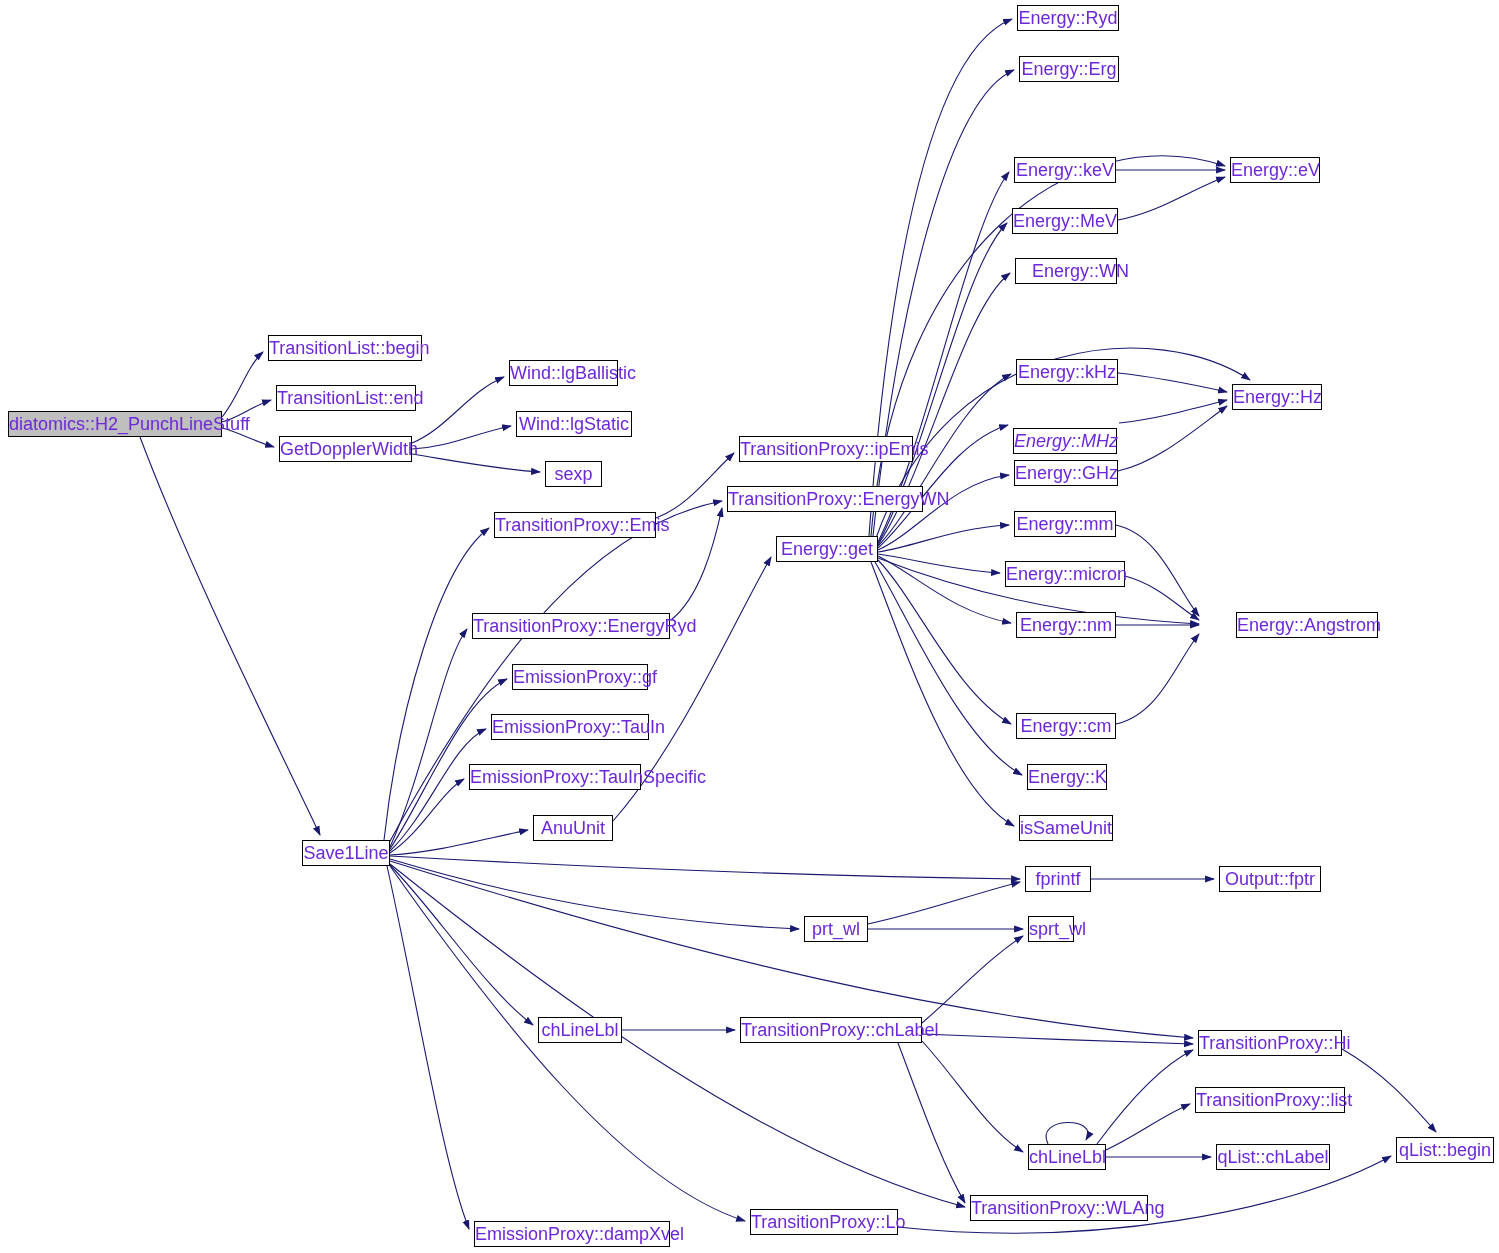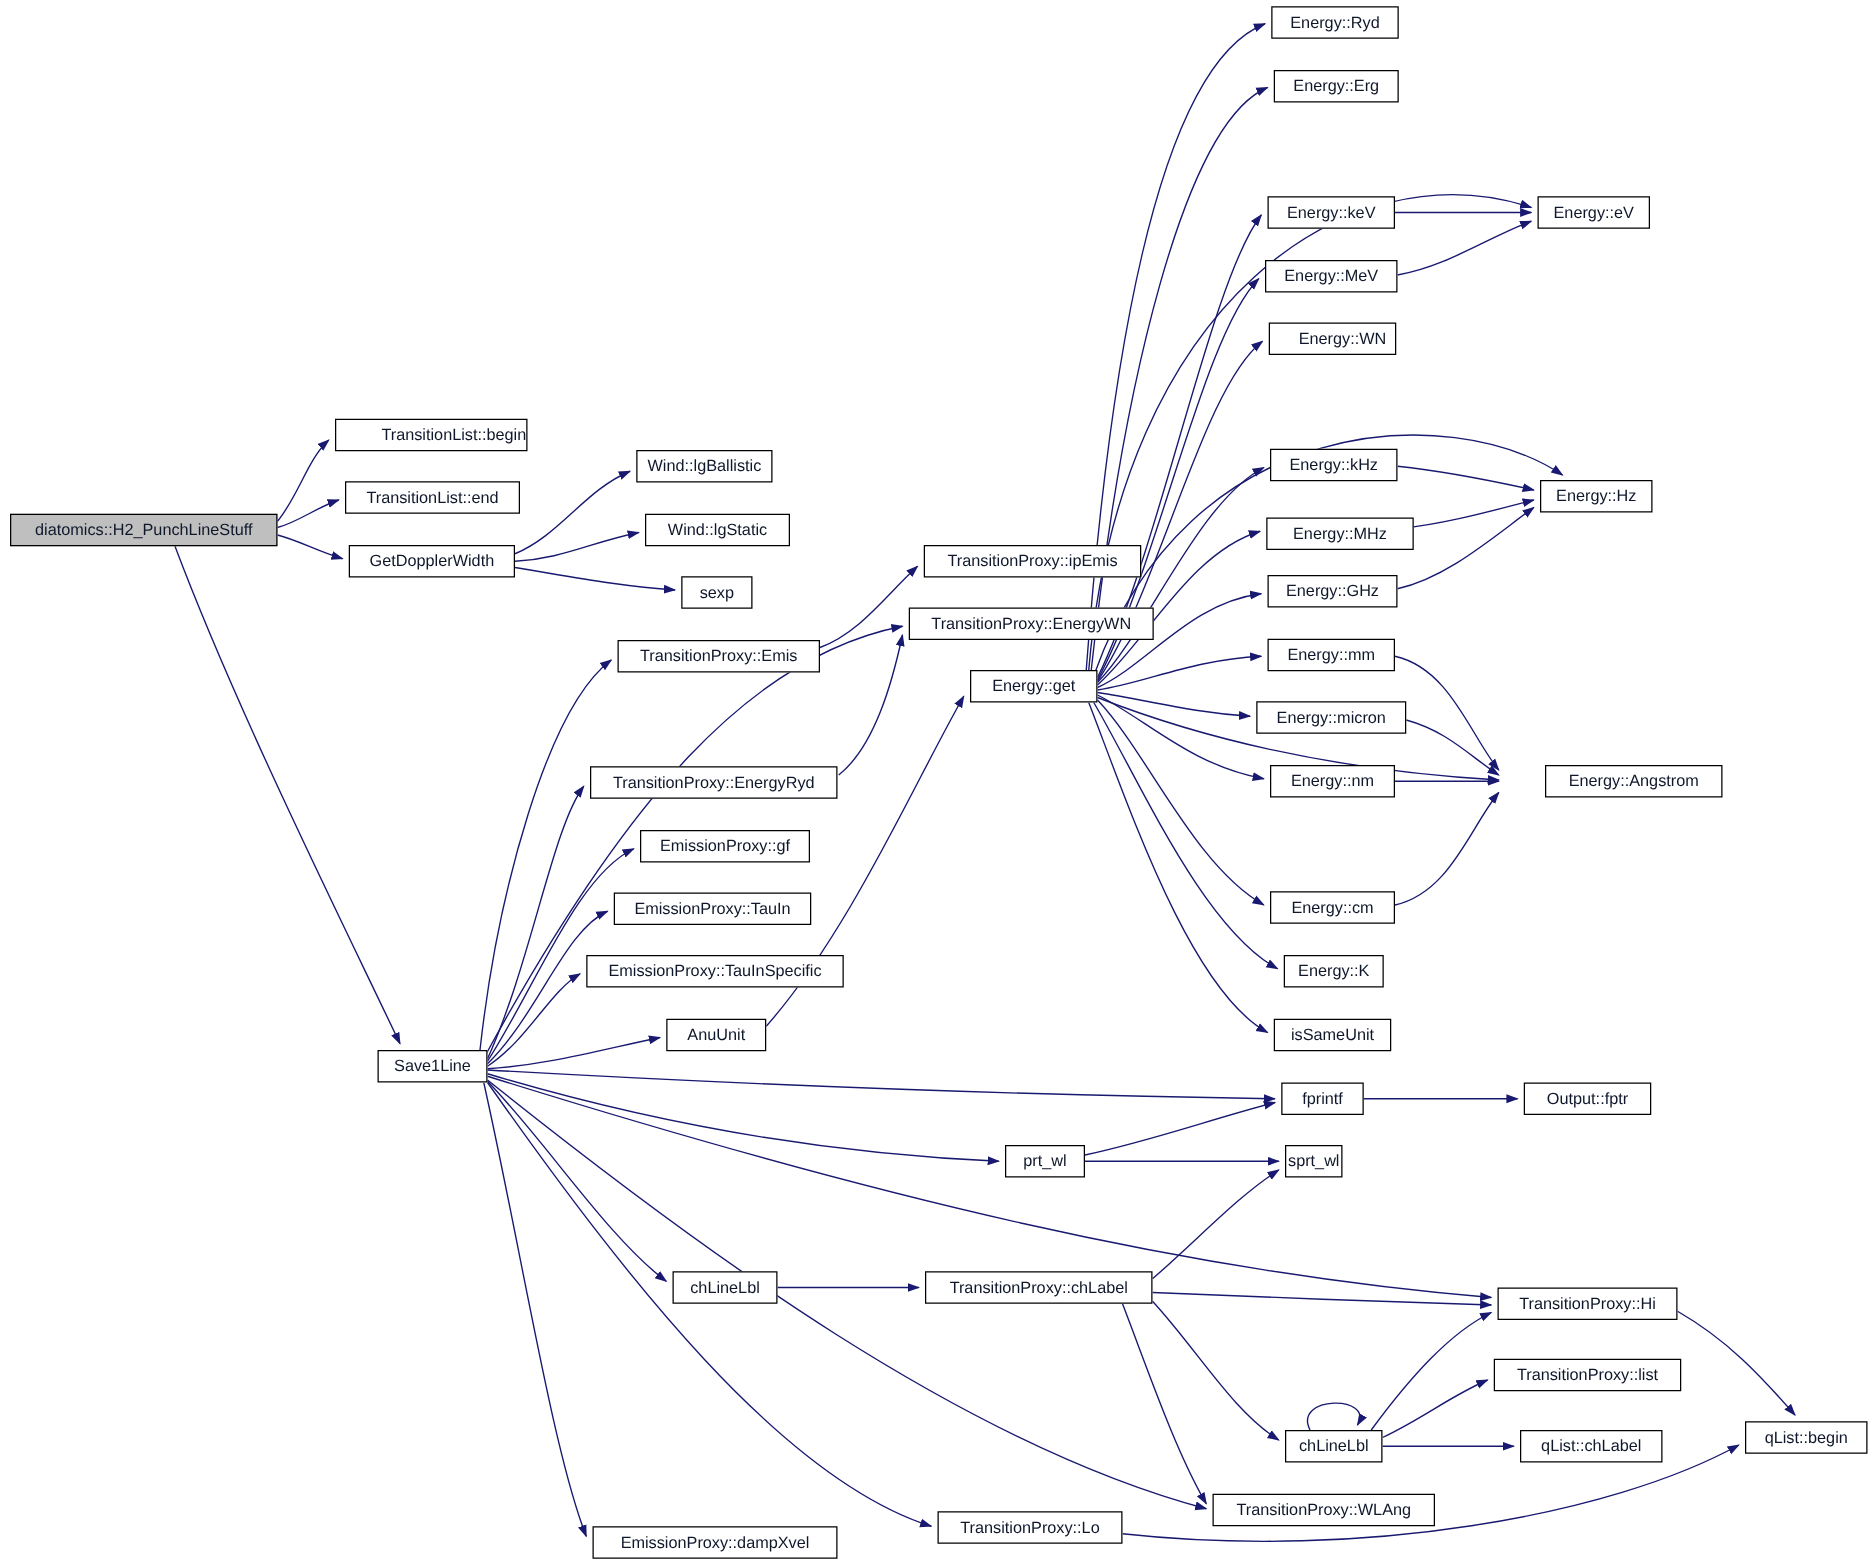--- a/index.html
+++ b/index.html
@@ -8,21 +8,21 @@
     width:1499px;height:1253px;
     font-family:"Liberation Sans", sans-serif;
     overflow:hidden;
   }
   #edge-layer{position:absolute;left:0;top:0;}
   .edge{fill:none;stroke:var(--edge-color,#191970);stroke-width:1.1px;}
   .node{
     position:absolute;height:26px;line-height:24px;box-sizing:border-box;
     border:1px solid var(--node-border,#000000);
     background:var(--node-fill,#ffffff);
-    color:#0f172a;text-align:center;font-size:13px;white-space:nowrap;
+    color:#6d28d9;text-align:center;font-size:18px;white-space:nowrap;
     cursor:pointer;
   }
   .node.focus{background:var(--focus-fill,#bfbfbf);}
 </style>
 </head>
 <body>
 
 <div id="canvas">
     <svg id="edge-layer" width="1499" height="1253">
       <defs>
@@ -102,21 +102,21 @@
     <div class="node" style="left: 509px; top: 360px; width: 109px;">Wind::lgBallistic</div>
     <div class="node" style="left: 516px; top: 411px; width: 116px;">Wind::lgStatic</div>
     <div class="node" style="left: 545px; top: 461px; width: 57px;">sexp</div>
     <div class="node" style="left: 739px; top: 436px; width: 174px;">TransitionProxy::ipEmis</div>
     <div class="node" style="left: 727px; top: 486px; width: 196px;">TransitionProxy::EnergyWN</div>
     <div class="node" style="left: 494px; top: 512px; width: 162px;">TransitionProxy::Emis</div>
     <div class="node" style="left: 776px; top: 536px; width: 102px;">Energy::get</div>
     <div class="node" style="left: 472px; top: 613px; width: 198px;">TransitionProxy::EnergyRyd</div>
     <div class="node" style="left: 512px; top: 664px; width: 136px;">EmissionProxy::gf</div>
     <div class="node" style="left: 491px; top: 714px; width: 158px;">EmissionProxy::TauIn</div>
-    <div class="node" style="left: 469px; top: 764px; width: 206px;">EmissionProxy::TauInSpecific</div>
+    <div class="node" style="left: 469px; top: 764px; width: 172px;">EmissionProxy::TauInSpecific</div>
     <div class="node" style="left: 533px; top: 815px; width: 80px;">AnuUnit</div>
     <div class="node" style="left: 302px; top: 840px; width: 88px;">Save1Line</div>
     <div class="node" style="left: 1025px; top: 866px; width: 66px;">fprintf</div>
     <div class="node" style="left: 1219px; top: 866px; width: 102px;">Output::fptr</div>
     <div class="node" style="left: 804px; top: 916px; width: 64px;">prt_wl</div>
     <div class="node" style="left: 1028px; top: 916px; width: 46px; text-align: center;">sprt_wl</div>
     <div class="node" style="left: 538px; top: 1017px; width: 84px;">chLineLbl</div>
     <div class="node" style="left: 740px; top: 1017px; width: 182px;">TransitionProxy::chLabel</div>
     <div class="node" style="left: 1198px; top: 1030px; width: 144px;">TransitionProxy::Hi</div>
     <div class="node" style="left: 1195px; top: 1087px; width: 150px;">TransitionProxy::list</div>
@@ -127,21 +127,21 @@
     <div class="node" style="left: 750px; top: 1209px; width: 148px;">TransitionProxy::Lo</div>
     <div class="node" style="left: 474px; top: 1221px; width: 196px;">EmissionProxy::dampXvel</div>
     <div class="node" style="left: 1017px; top: 5px; width: 102px;">Energy::Ryd</div>
     <div class="node" style="left: 1019px; top: 56px; width: 100px;">Energy::Erg</div>
     <div class="node" style="left: 1014px; top: 157px; width: 102px;">Energy::keV</div>
     <div class="node" style="left: 1230px; top: 157px; width: 90px;">Energy::eV</div>
     <div class="node" style="left: 1012px; top: 208px; width: 106px;">Energy::MeV</div>
     <div class="node" style="left: 1015px; top: 258px; width: 102px; padding-left: 16px;">Energy::WN</div>
     <div class="node" style="left: 1016px; top: 359px; width: 102px;">Energy::kHz</div>
     <div class="node" style="left: 1232px; top: 384px; width: 90px;">Energy::Hz</div>
-    <div class="node" style="left: 1013px; top: 414px; width: 118px;">Energy::MHz</div>
+    <div class="node" style="left: 1013px; top: 428px; width: 104px; font-style: italic;">Energy::MHz</div>
     <div class="node" style="left: 1014px; top: 460px; width: 104px;">Energy::GHz</div>
     <div class="node" style="left: 1014px; top: 511px; width: 102px;">Energy::mm</div>
     <div class="node" style="left: 1005px; top: 561px; width: 120px;">Energy::micron</div>
     <div class="node" style="left: 1016px; top: 612px; width: 100px;">Energy::nm</div>
     <div class="node" style="left: 1204px; top: 612px; width: 142px; margin-left: 32px;">Energy::Angstrom</div>
     <div class="node" style="left: 1016px; top: 713px; width: 100px;">Energy::cm</div>
     <div class="node" style="left: 1027px; top: 764px; width: 80px;">Energy::K</div>
     <div class="node" style="left: 1019px; top: 815px; width: 94px;">isSameUnit</div>
   </div>
 

